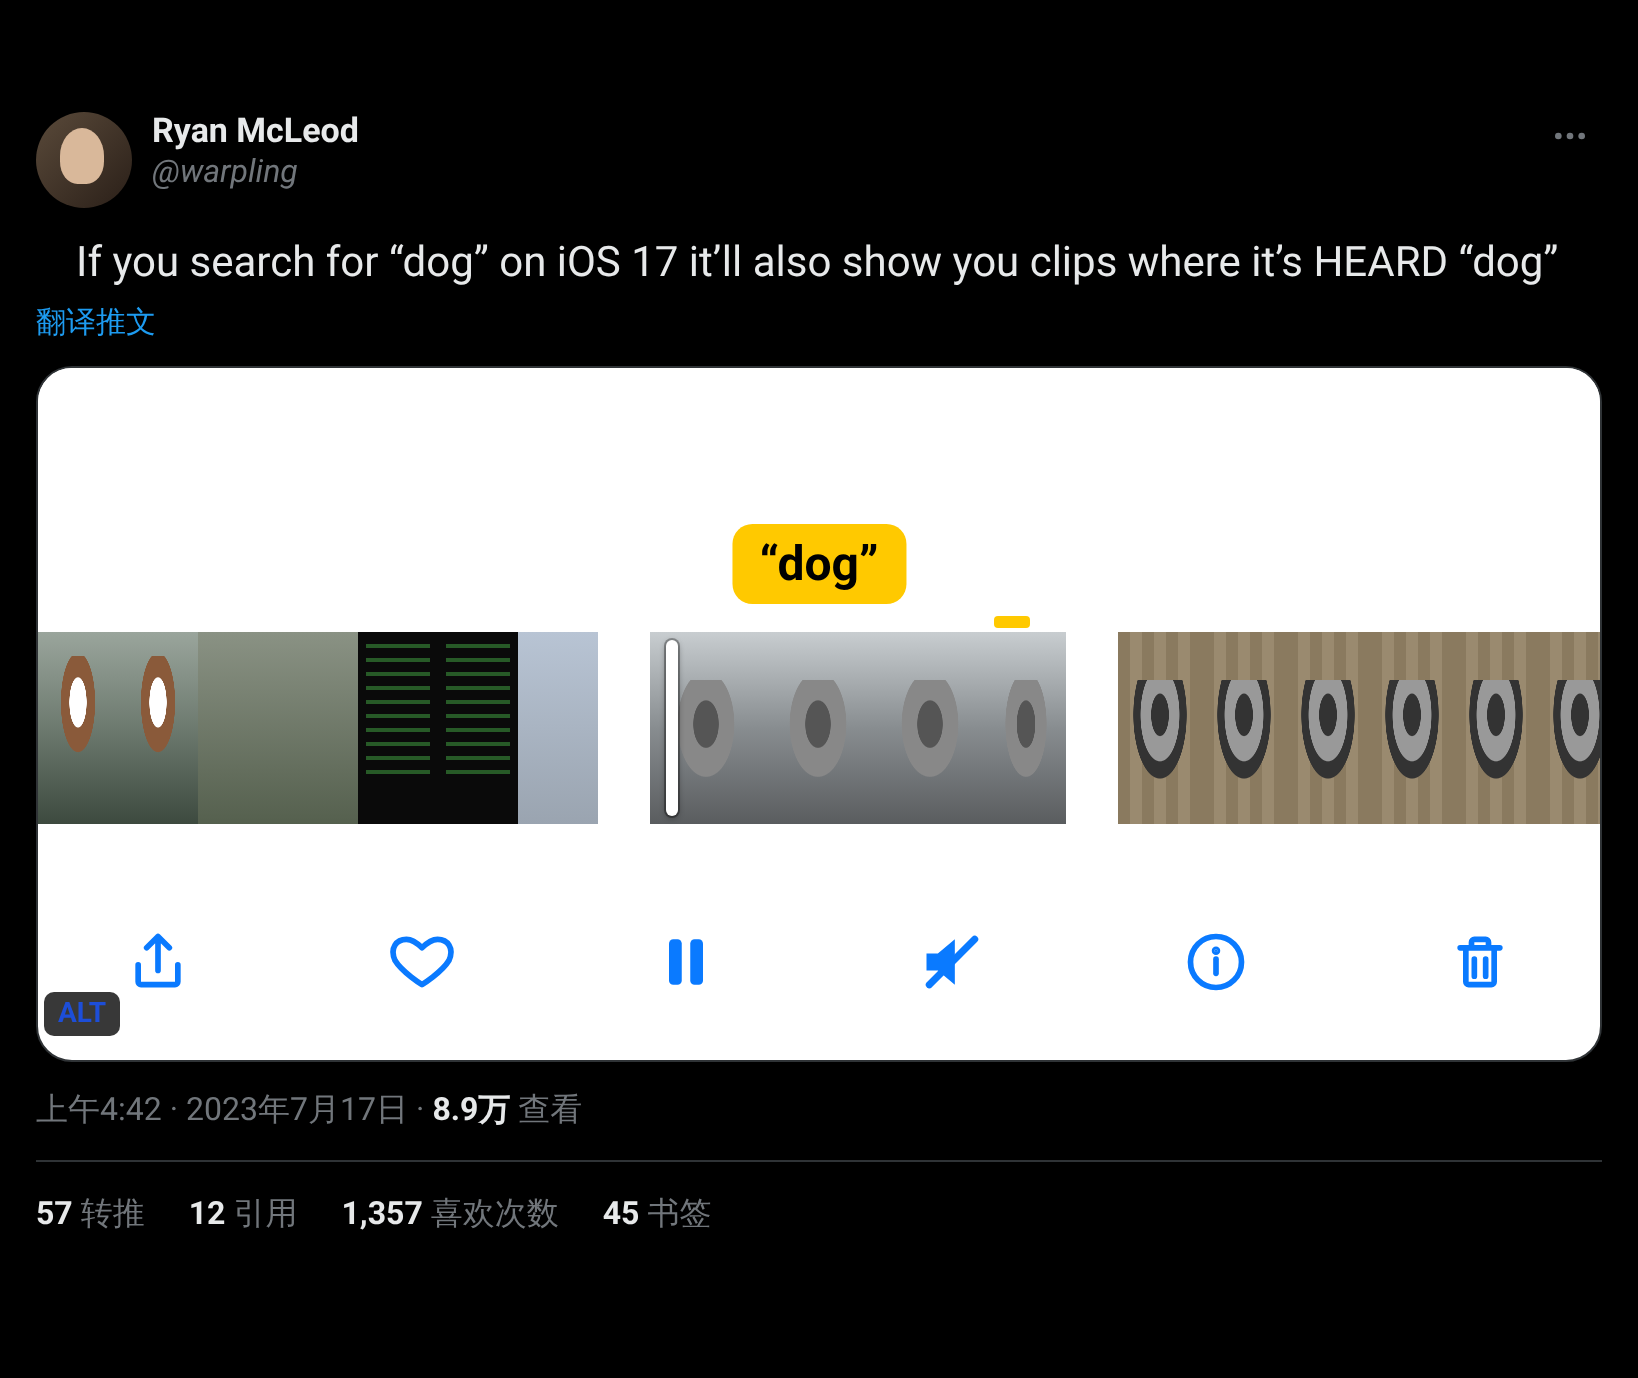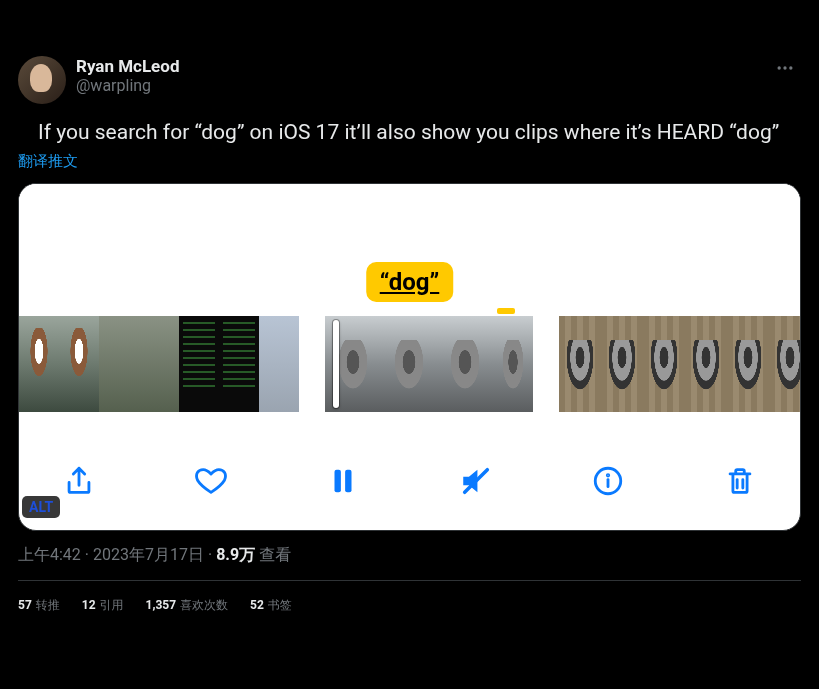--- a/index.html
+++ b/index.html
@@ -43,20 +43,21 @@
   .display-name {
     font-weight: 700;
     font-size: 17px;
     color: #e7e9ea;
     line-height: 1.2;
   }
   .handle {
     font-size: 16px;
     color: #71767b;
     line-height: 1.3;
+    font-style: italic;
   }
   .more-btn {
     color: #71767b;
     font-size: 18px;
     letter-spacing: 1px;
     padding: 2px 6px;
     line-height: 1;
     cursor: pointer;
   }
   .more-btn svg { width: 20px; height: 20px; fill: #71767b; }
@@ -90,21 +91,20 @@
     position: absolute;
     top: 78px;
     left: 50%;
     transform: translateX(-50%);
     background: #ffc900;
     color: #000;
     font-weight: 700;
     font-size: 24px;
     padding: 6px 14px;
     border-radius: 10px;
-    text-decoration: underline;
   }
   .caption-marker {
     position: absolute;
     top: 124px;
     left: 478px;
     width: 18px;
     height: 6px;
     background: #ffc900;
     border-radius: 2px;
   }
@@ -189,21 +189,21 @@
   .meta .strong { color: #e7e9ea; font-weight: 700; }
   .divider {
     height: 1px;
     background: #2f3336;
     margin: 14px 0 0 0;
   }
   .stats {
     display: flex;
     gap: 22px;
     padding: 16px 0 18px 0;
-    font-size: 12px;
+    font-size: 16px;
     color: #71767b;
   }
   .stats .num { color: #e7e9ea; font-weight: 700; margin-right: 4px; }
 </style>
 </head>
 <body>
 
 <div class="tweet">
 
   <div class="header">
@@ -301,16 +301,16 @@
   <div class="meta">
     <span>上午4:42</span><span class="dot">·</span><span>2023年7月17日</span><span class="dot">·</span><span class="strong">8.9万</span> <span>查看</span>
   </div>
 
   <div class="divider"></div>
 
   <div class="stats">
     <div><span class="num">57</span><span>转推</span></div>
     <div><span class="num">12</span><span>引用</span></div>
     <div><span class="num">1,357</span><span>喜欢次数</span></div>
-    <div><span class="num">52</span><span>书签</span></div>
+    <div><span class="num">45</span><span>书签</span></div>
   </div>
 
 </div>
 
 </body></html>

